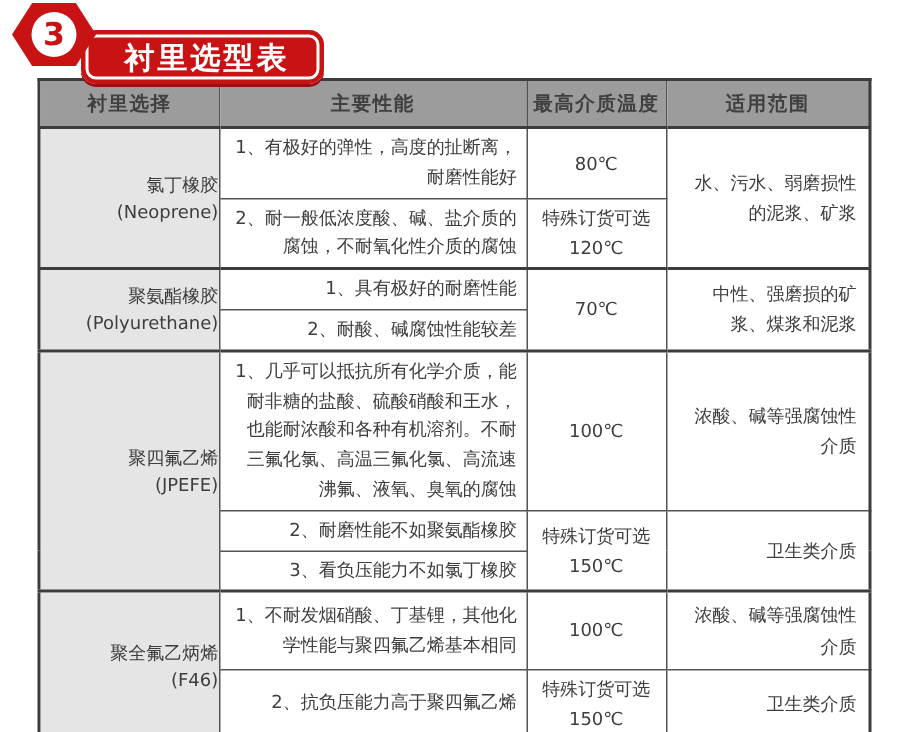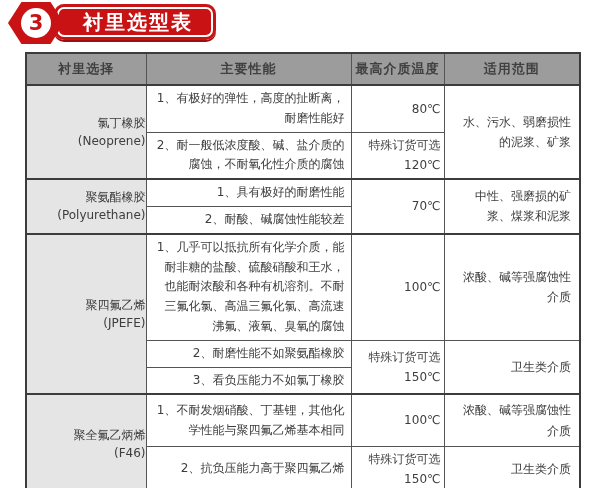--- a/index.html
+++ b/index.html
@@ -24,21 +24,21 @@
     filter: drop-shadow(0 3px 0 #8f0e10);
   }
   .badge-circle {
     width: 30px; height: 30px; border-radius: 50%;
     background: #ffffff;
     display: flex; align-items: center; justify-content: center;
     font-size: 21px; font-weight: bold; color: #c81214;
     line-height: 1;
   }
   .title-banner {
-    position: absolute; left: 54px; top: 4px;
+    position: absolute; left: 54px; top: 20px;
     width: 162px; height: 36px;
     background: #c81214;
     border-radius: 10px;
     box-shadow: inset 0 0 0 3px #c81214, inset 0 0 0 5px #ffffff, 0 2px 0 #9b0f11;
     display: flex; align-items: center; justify-content: center;
     z-index: 2;
   }
   .title-banner span {
     color: #ffffff; font-size: 20px; font-weight: bold; letter-spacing: 2px;
     padding-left: 6px;
@@ -77,21 +77,21 @@
     line-height: 1.5;
     font-size: 12.5px;
   }
   td.perf {
     text-align: right;
     vertical-align: middle;
     padding: 3px 6px 3px 7px;
     line-height: 1.65;
   }
   td.temp {
-    text-align: right;
+    text-align: center;
     vertical-align: middle;
     white-space: pre-line;
     line-height: 1.7;
     padding: 2px 3px;
   }
   td.range {
     vertical-align: middle;
     padding: 3px 8px;
     line-height: 1.7;
   }

